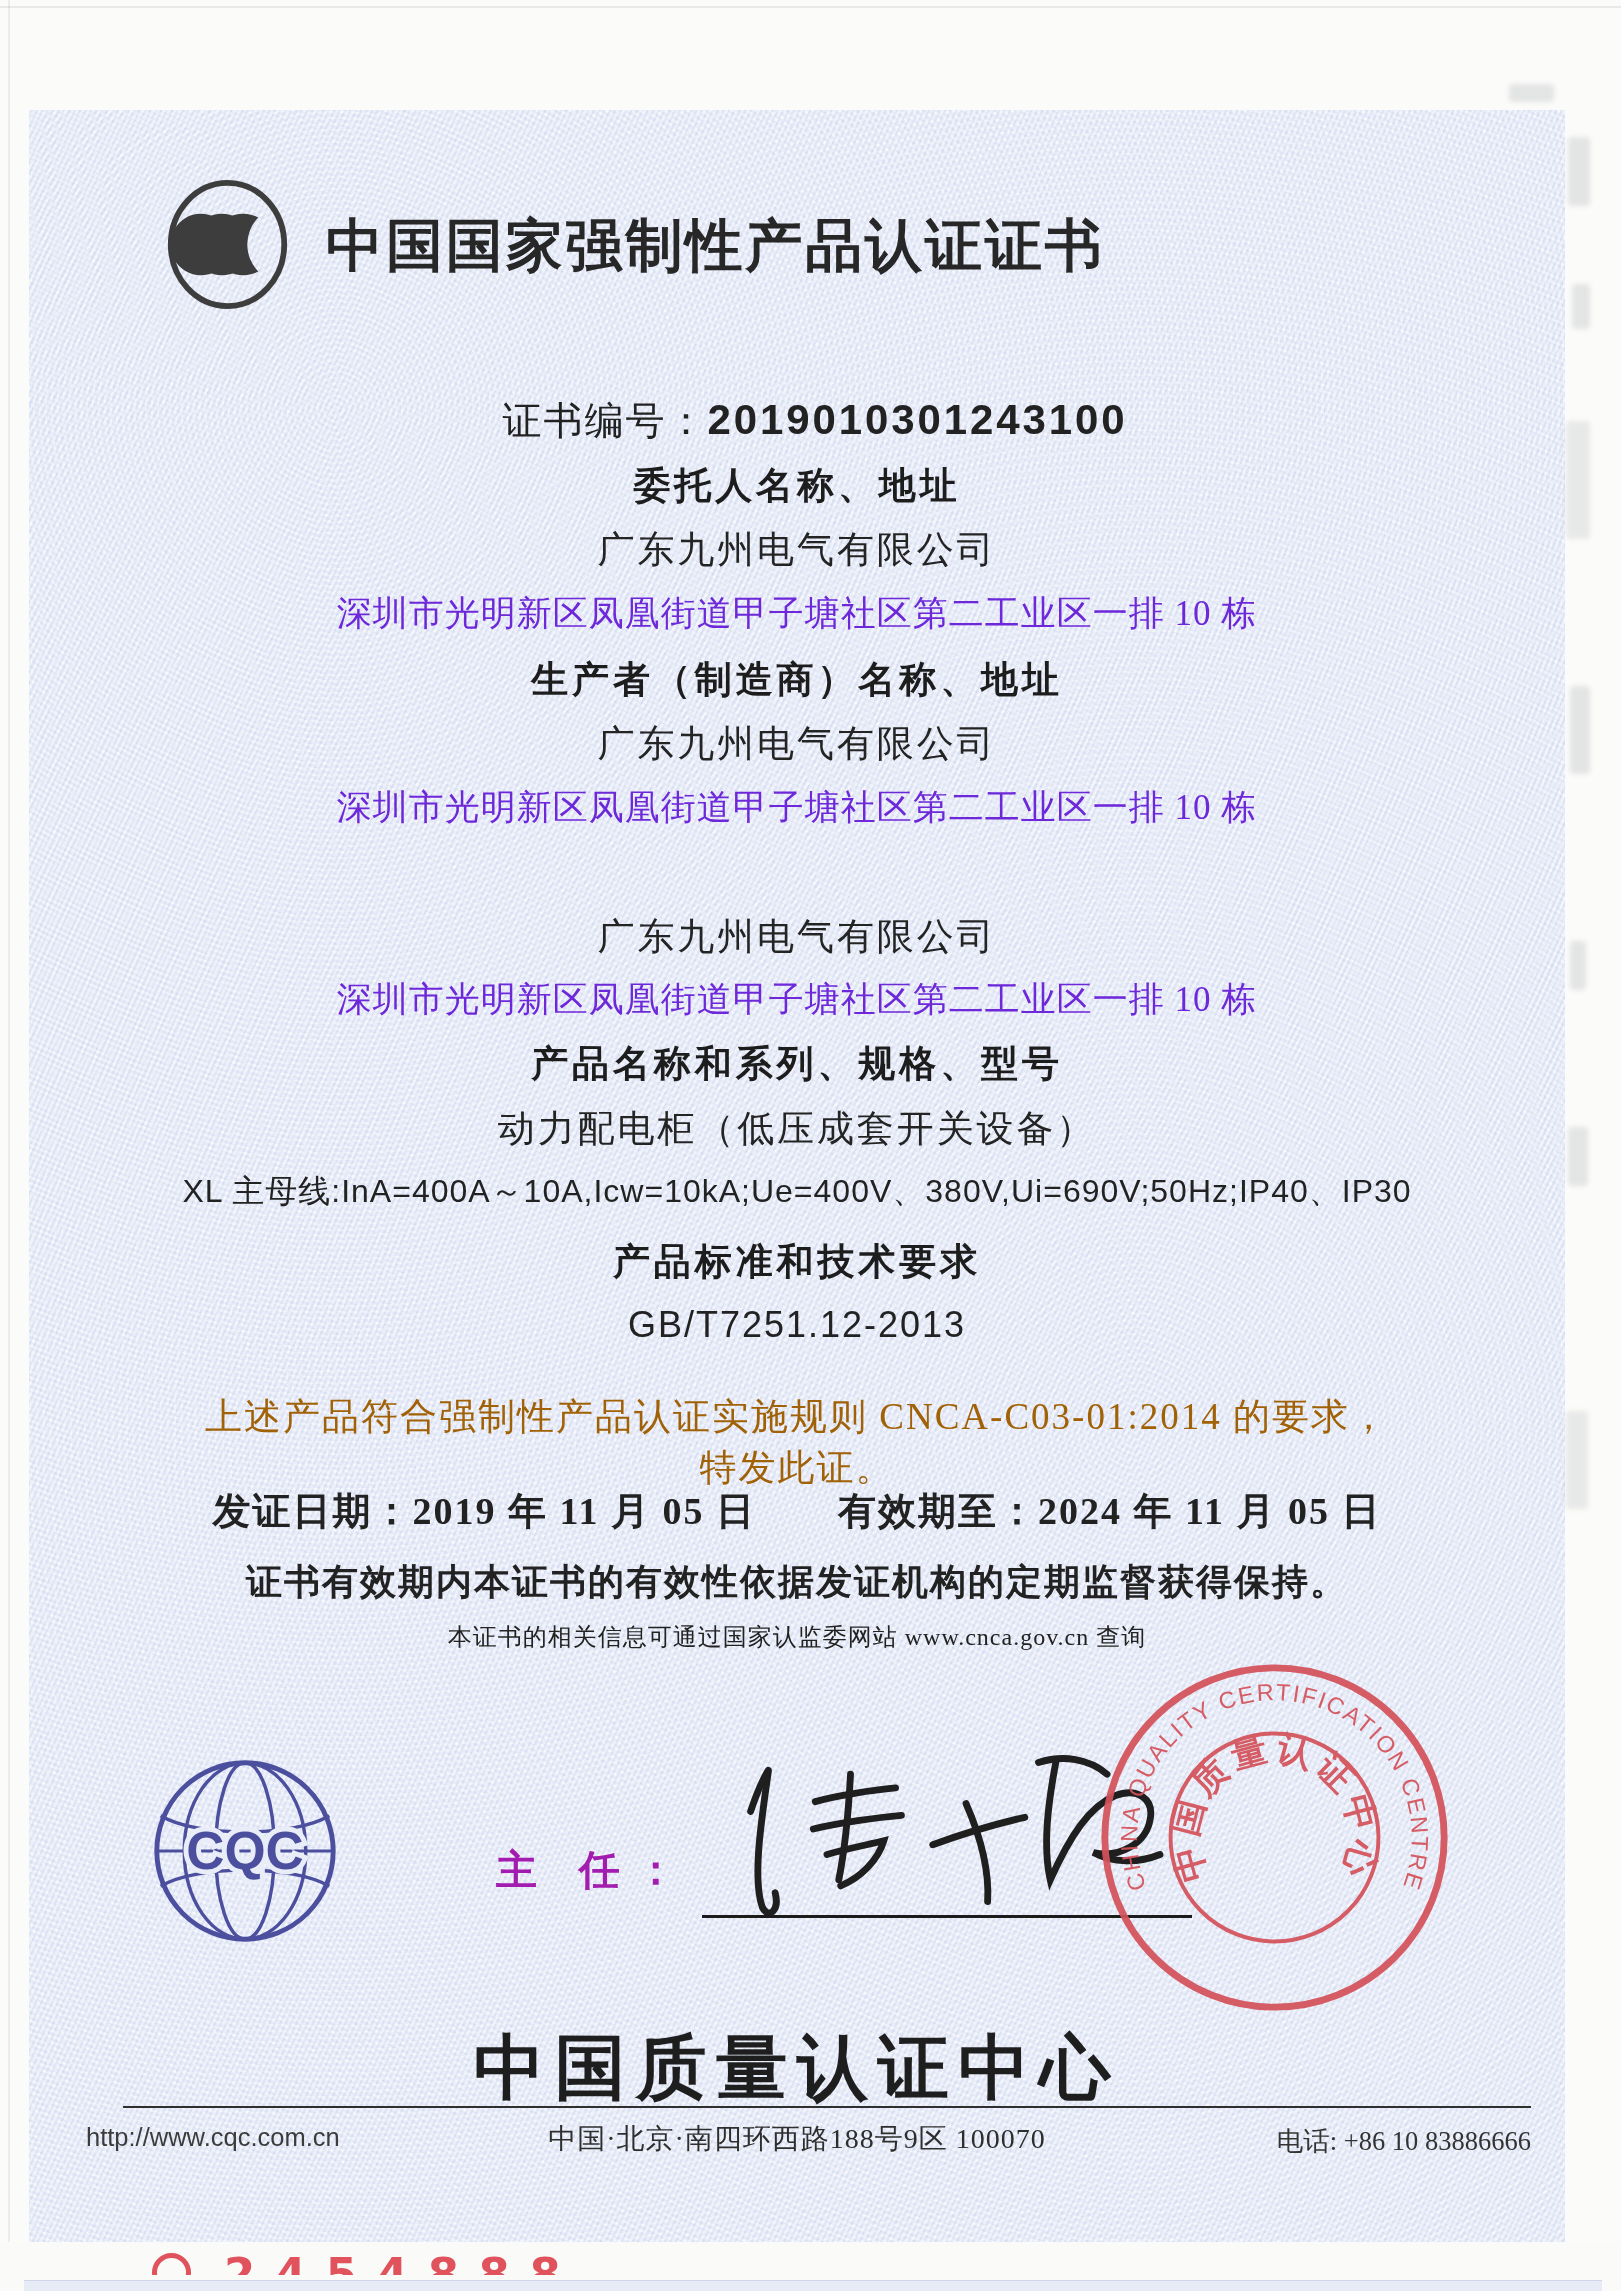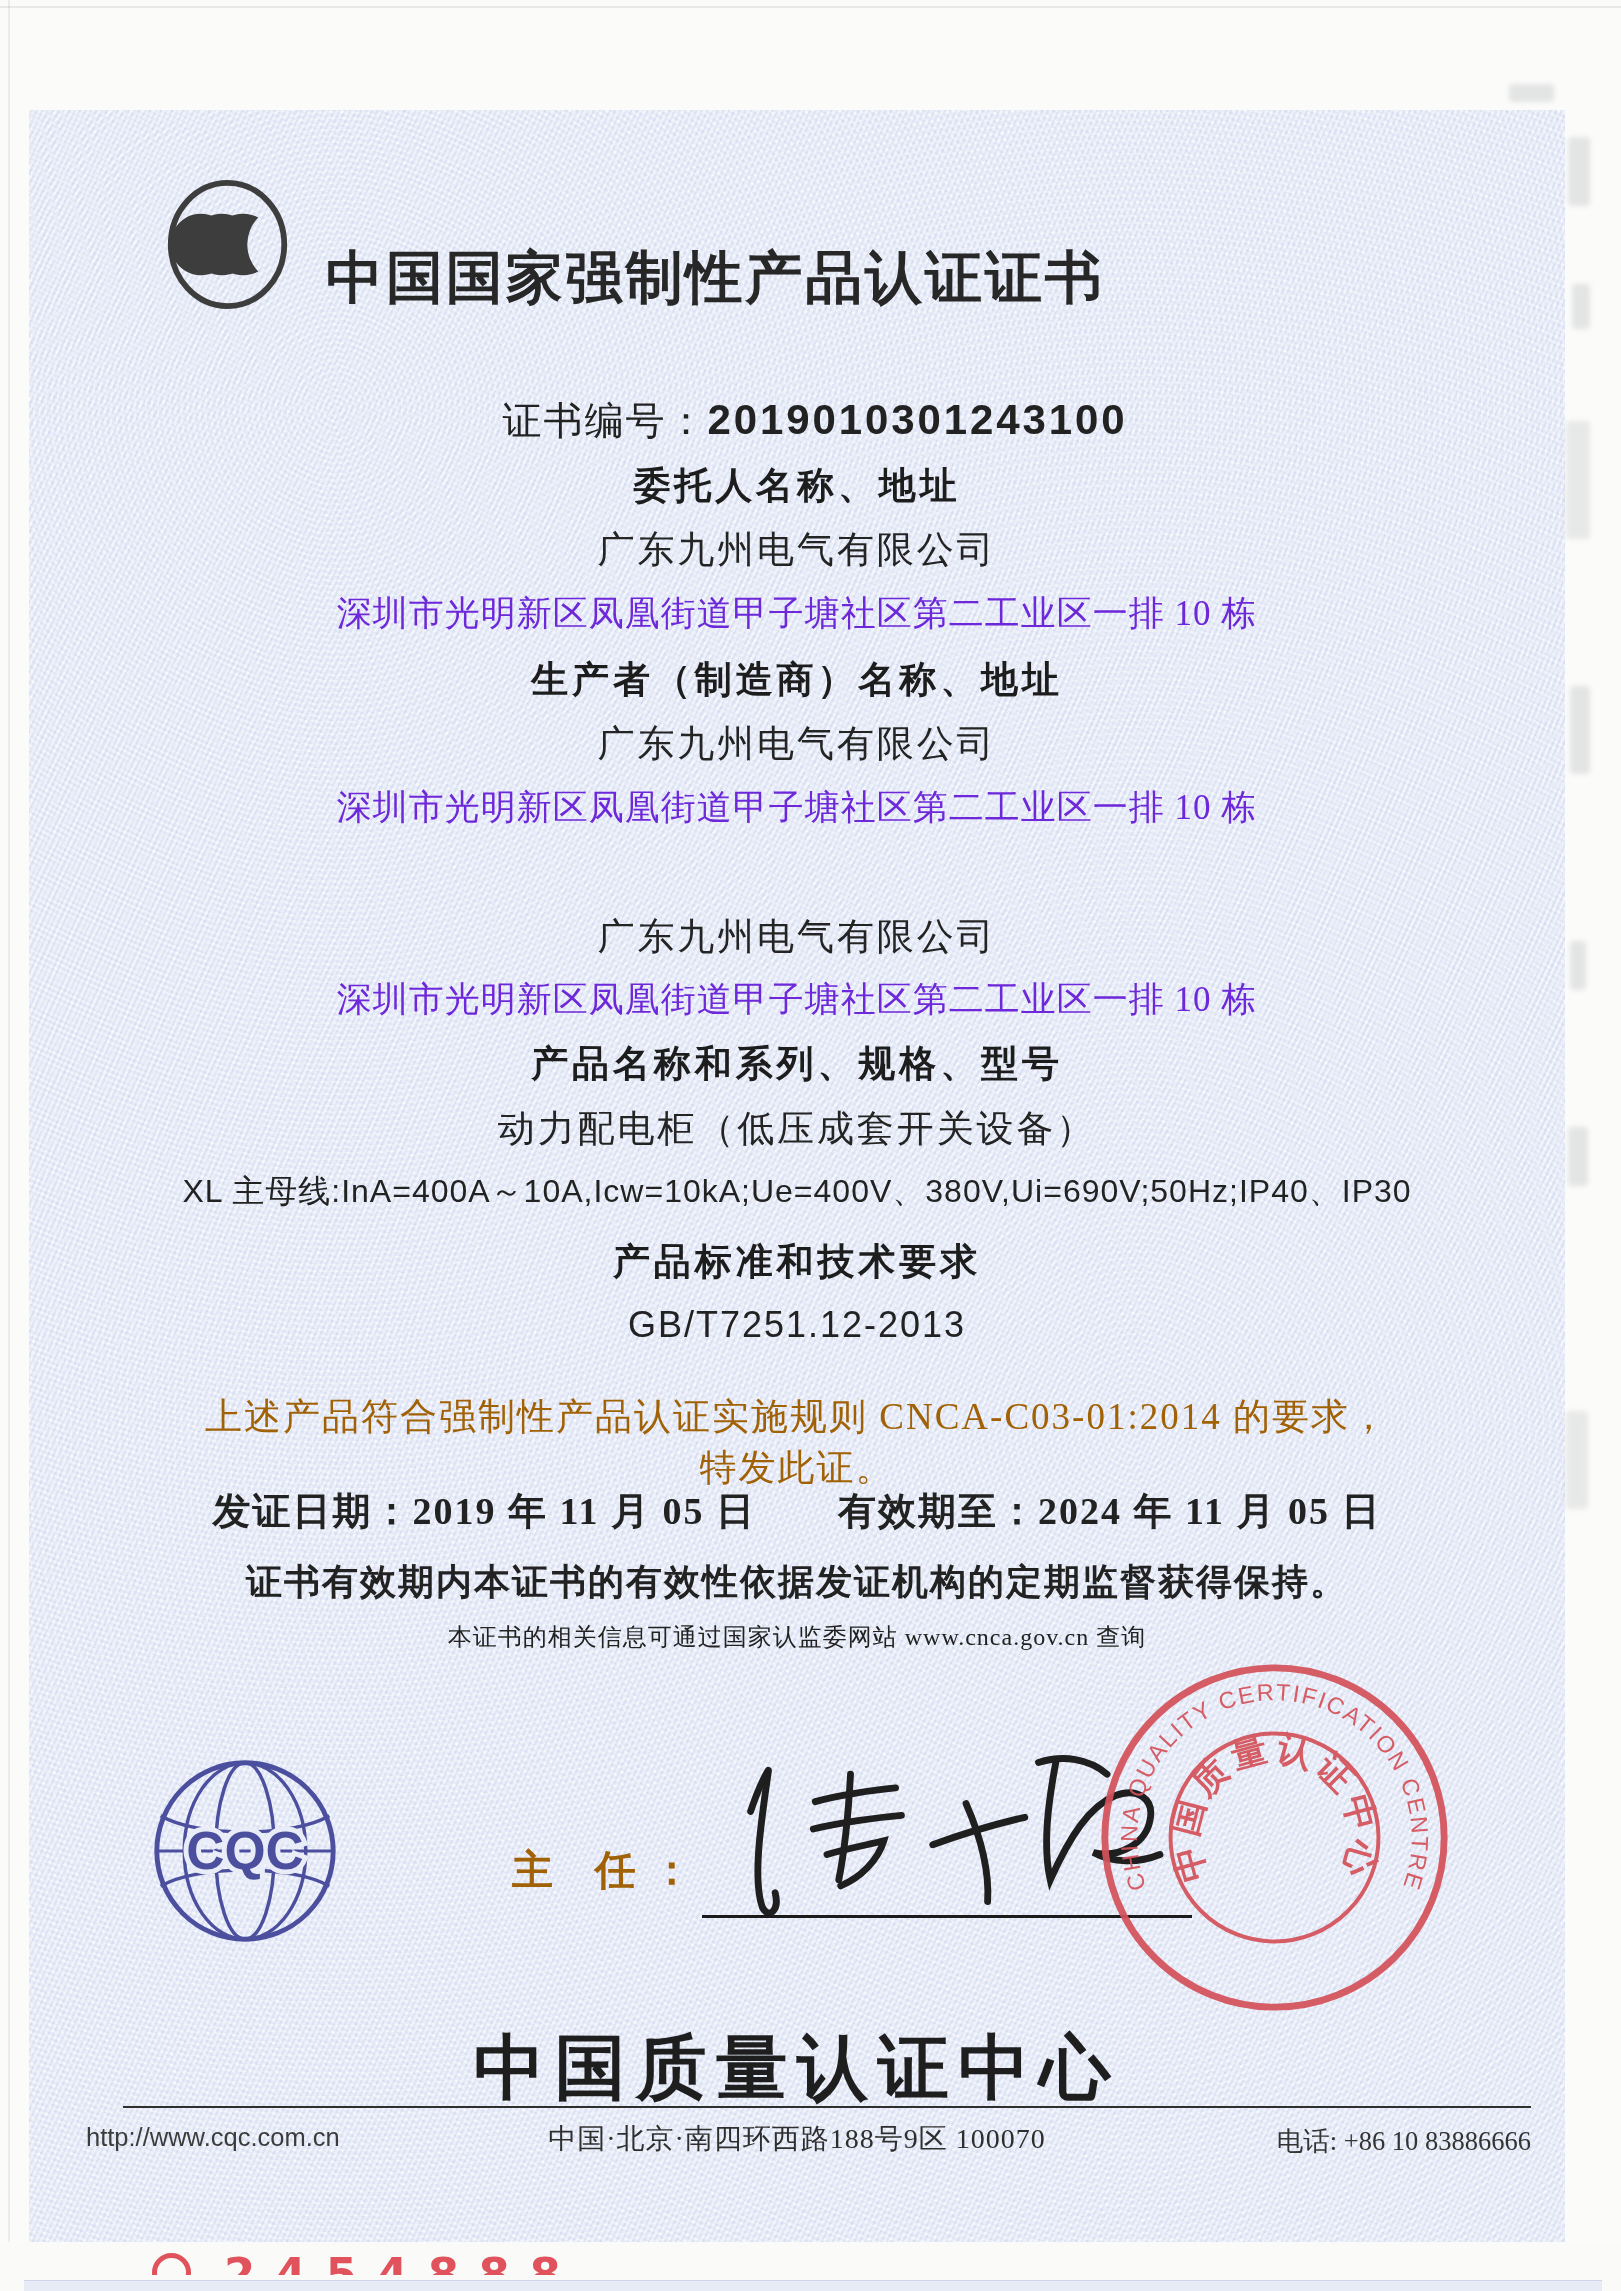--- a/index.html
+++ b/index.html
@@ -19,32 +19,32 @@
      background:repeating-radial-gradient(circle at 72% 62%, rgba(255,255,255,.55) 0 2px, rgba(168,184,224,.38) 2.9px 6.9px);}
 
   .cl{position:absolute;left:29px;width:1536px;text-align:center;white-space:nowrap;}
   .heading{font-weight:bold;font-size:37px;letter-spacing:3.9px;color:#1d1d1d;}
   .val{font-size:37px;letter-spacing:2.9px;color:#242424;}
   .addr{font-size:35px;letter-spacing:1px;color:#6d28d9;}
   .sans{font-family:"Liberation Sans","DejaVu Sans",sans-serif;}
 
   .ccc-logo{position:absolute;left:165px;top:176px;width:125px;height:137px;}
   .cert-title{position:absolute;left:326px;top:208px;font-family:"Liberation Sans","DejaVu Sans",sans-serif;
-     font-weight:bold;font-size:57px;letter-spacing:2.9px;color:#272727;white-space:nowrap;margin-top:32px;}
+     font-weight:bold;font-size:57px;letter-spacing:2.9px;color:#272727;white-space:nowrap;}
 
   .cert-line{top:394px;}
   .cert-line .lbl{font-weight:normal;font-size:39px;letter-spacing:2px;margin-left:36px;}
   .cert-line .num{font-family:"Liberation Sans","DejaVu Sans",sans-serif;font-weight:600;font-size:42px;letter-spacing:2.9px;}
 
   .statement{font-size:37px;letter-spacing:2px;color:#a16207;}
   .dates-row{top:1486px;display:flex;justify-content:center;gap:82px;font-size:38px;font-weight:bold;letter-spacing:2px;}
   .maintain{font-size:36px;font-weight:bold;letter-spacing:2px;}
   .query{font-size:24px;letter-spacing:1px;}
 
-  .director-label{position:absolute;left:512px;top:1843px;font-size:41px;font-weight:bold;letter-spacing:15.7px;color:#a16207;white-space:nowrap;}
+  .director-label{position:absolute;left:496px;top:1843px;font-size:41px;font-weight:bold;letter-spacing:15.7px;color:#a21caf;white-space:nowrap;}
   .signature-svg{position:absolute;left:686px;top:1733px;width:519px;height:196px;}
   .signature-underline{position:absolute;left:702px;top:1915px;width:490px;height:2.9px;background:#1b1b1b;}
 
   .cqc-logo{position:absolute;left:147px;top:1753px;width:196px;height:196px;}
   .stamp{position:absolute;left:1096px;top:1659px;width:357px;height:357px;opacity:.93;}
 
   .issuer{position:absolute;left:29px;top:2021px;width:1536px;text-align:center;
      font-family:"Liberation Sans","DejaVu Sans",sans-serif;font-weight:bold;font-size:71px;letter-spacing:9.8px;color:#1e1e1e;}
   .footer-rule{position:absolute;left:123px;top:2106px;width:1408px;height:2px;background:#2f2f2f;}
   .footer-url{position:absolute;left:86px;top:2123px;font-family:"Liberation Sans","DejaVu Sans",sans-serif;font-size:25.5px;color:#3c3c3c;}

